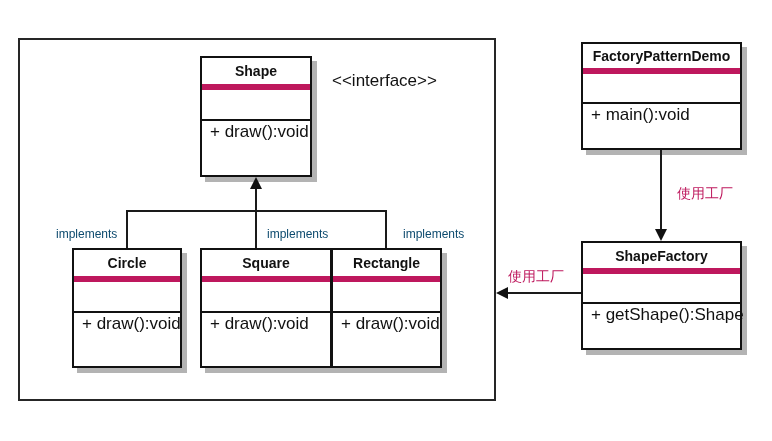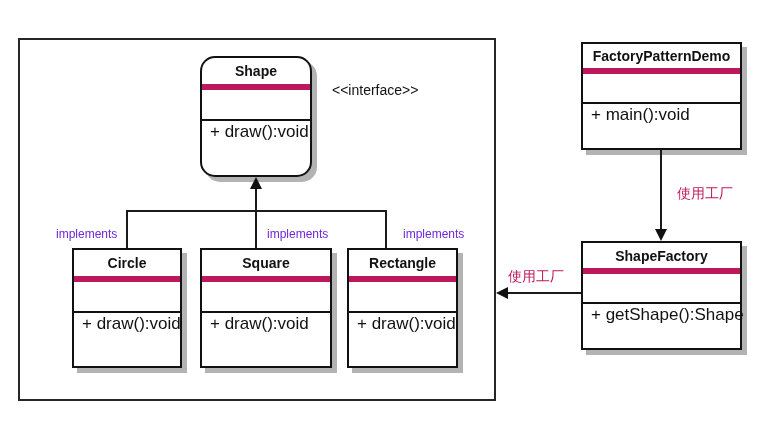--- a/index.html
+++ b/index.html
@@ -47,27 +47,27 @@
     border-bottom: 2px solid #111111;
   }
   .uml-methods {
     box-sizing: border-box;
     flex: 1;
     font-size: 17px;
     padding: 1px 0 0 8px;
     white-space: nowrap;
   }
 
-  #class-shape        { left: 200px; top:  56px; width: 112px; height: 121px; border-radius: 15px; }
+  #class-shape        { left: 200px; top:  56px; width: 112px; height: 121px; }
   #class-shape .uml-title   { height: 32px; }
   #class-shape .uml-attrs   { height: 31px; }
 
   #class-circle       { left:  72px; top: 248px; width: 110px; height: 120px; }
   #class-square       { left: 200px; top: 248px; width: 132px; height: 120px; }
-  #class-rectangle    { left: 331px; top: 248px; width: 111px; height: 120px; margin-left: 16px; }
+  #class-rectangle    { left: 331px; top: 248px; width: 111px; height: 120px; }
   .impl .uml-title    { height: 32px; }
   .impl .uml-attrs    { height: 31px; }
 
   #class-factorypatterndemo { left: 581px; top:  42px; width: 161px; height: 108px; }
   #class-factorypatterndemo .uml-title { height: 30px; }
   #class-factorypatterndemo .uml-attrs { height: 30px; }
 
   #class-shapefactory { left: 581px; top: 241px; width: 161px; height: 109px; }
   #class-shapefactory .uml-title { height: 31px; }
   #class-shapefactory .uml-attrs { height: 30px; }
@@ -98,22 +98,22 @@
   }
   #arrowhead-left {
     left: 496px; top: 287px;
     border-top: 6px solid transparent;
     border-bottom: 6px solid transparent;
     border-right: 12px solid #111111;
   }
 
   
   .label { position: absolute; white-space: nowrap; }
-  #label-stereotype { left: 332px; top: 82px; font-size: 14px; }
-  .implements-label { font-size: 12px; color: #6d28d9; }
+  #label-stereotype { left: 332px; top: 71px; font-size: 17px; }
+  .implements-label { font-size: 12px; color: #0c4a6e; }
   #label-implements-left   { left:  56px; top: 227px; }
   #label-implements-middle { left: 267px; top: 227px; }
   #label-implements-right  { left: 403px; top: 227px; }
   .cn-label { font-size: 14px; color: #be185d; }
   #label-use-factory    { left: 677px; top: 185px; }
   #label-create-factory { left: 508px; top: 268px; }
 </style>
 </head>
 <body>
 

